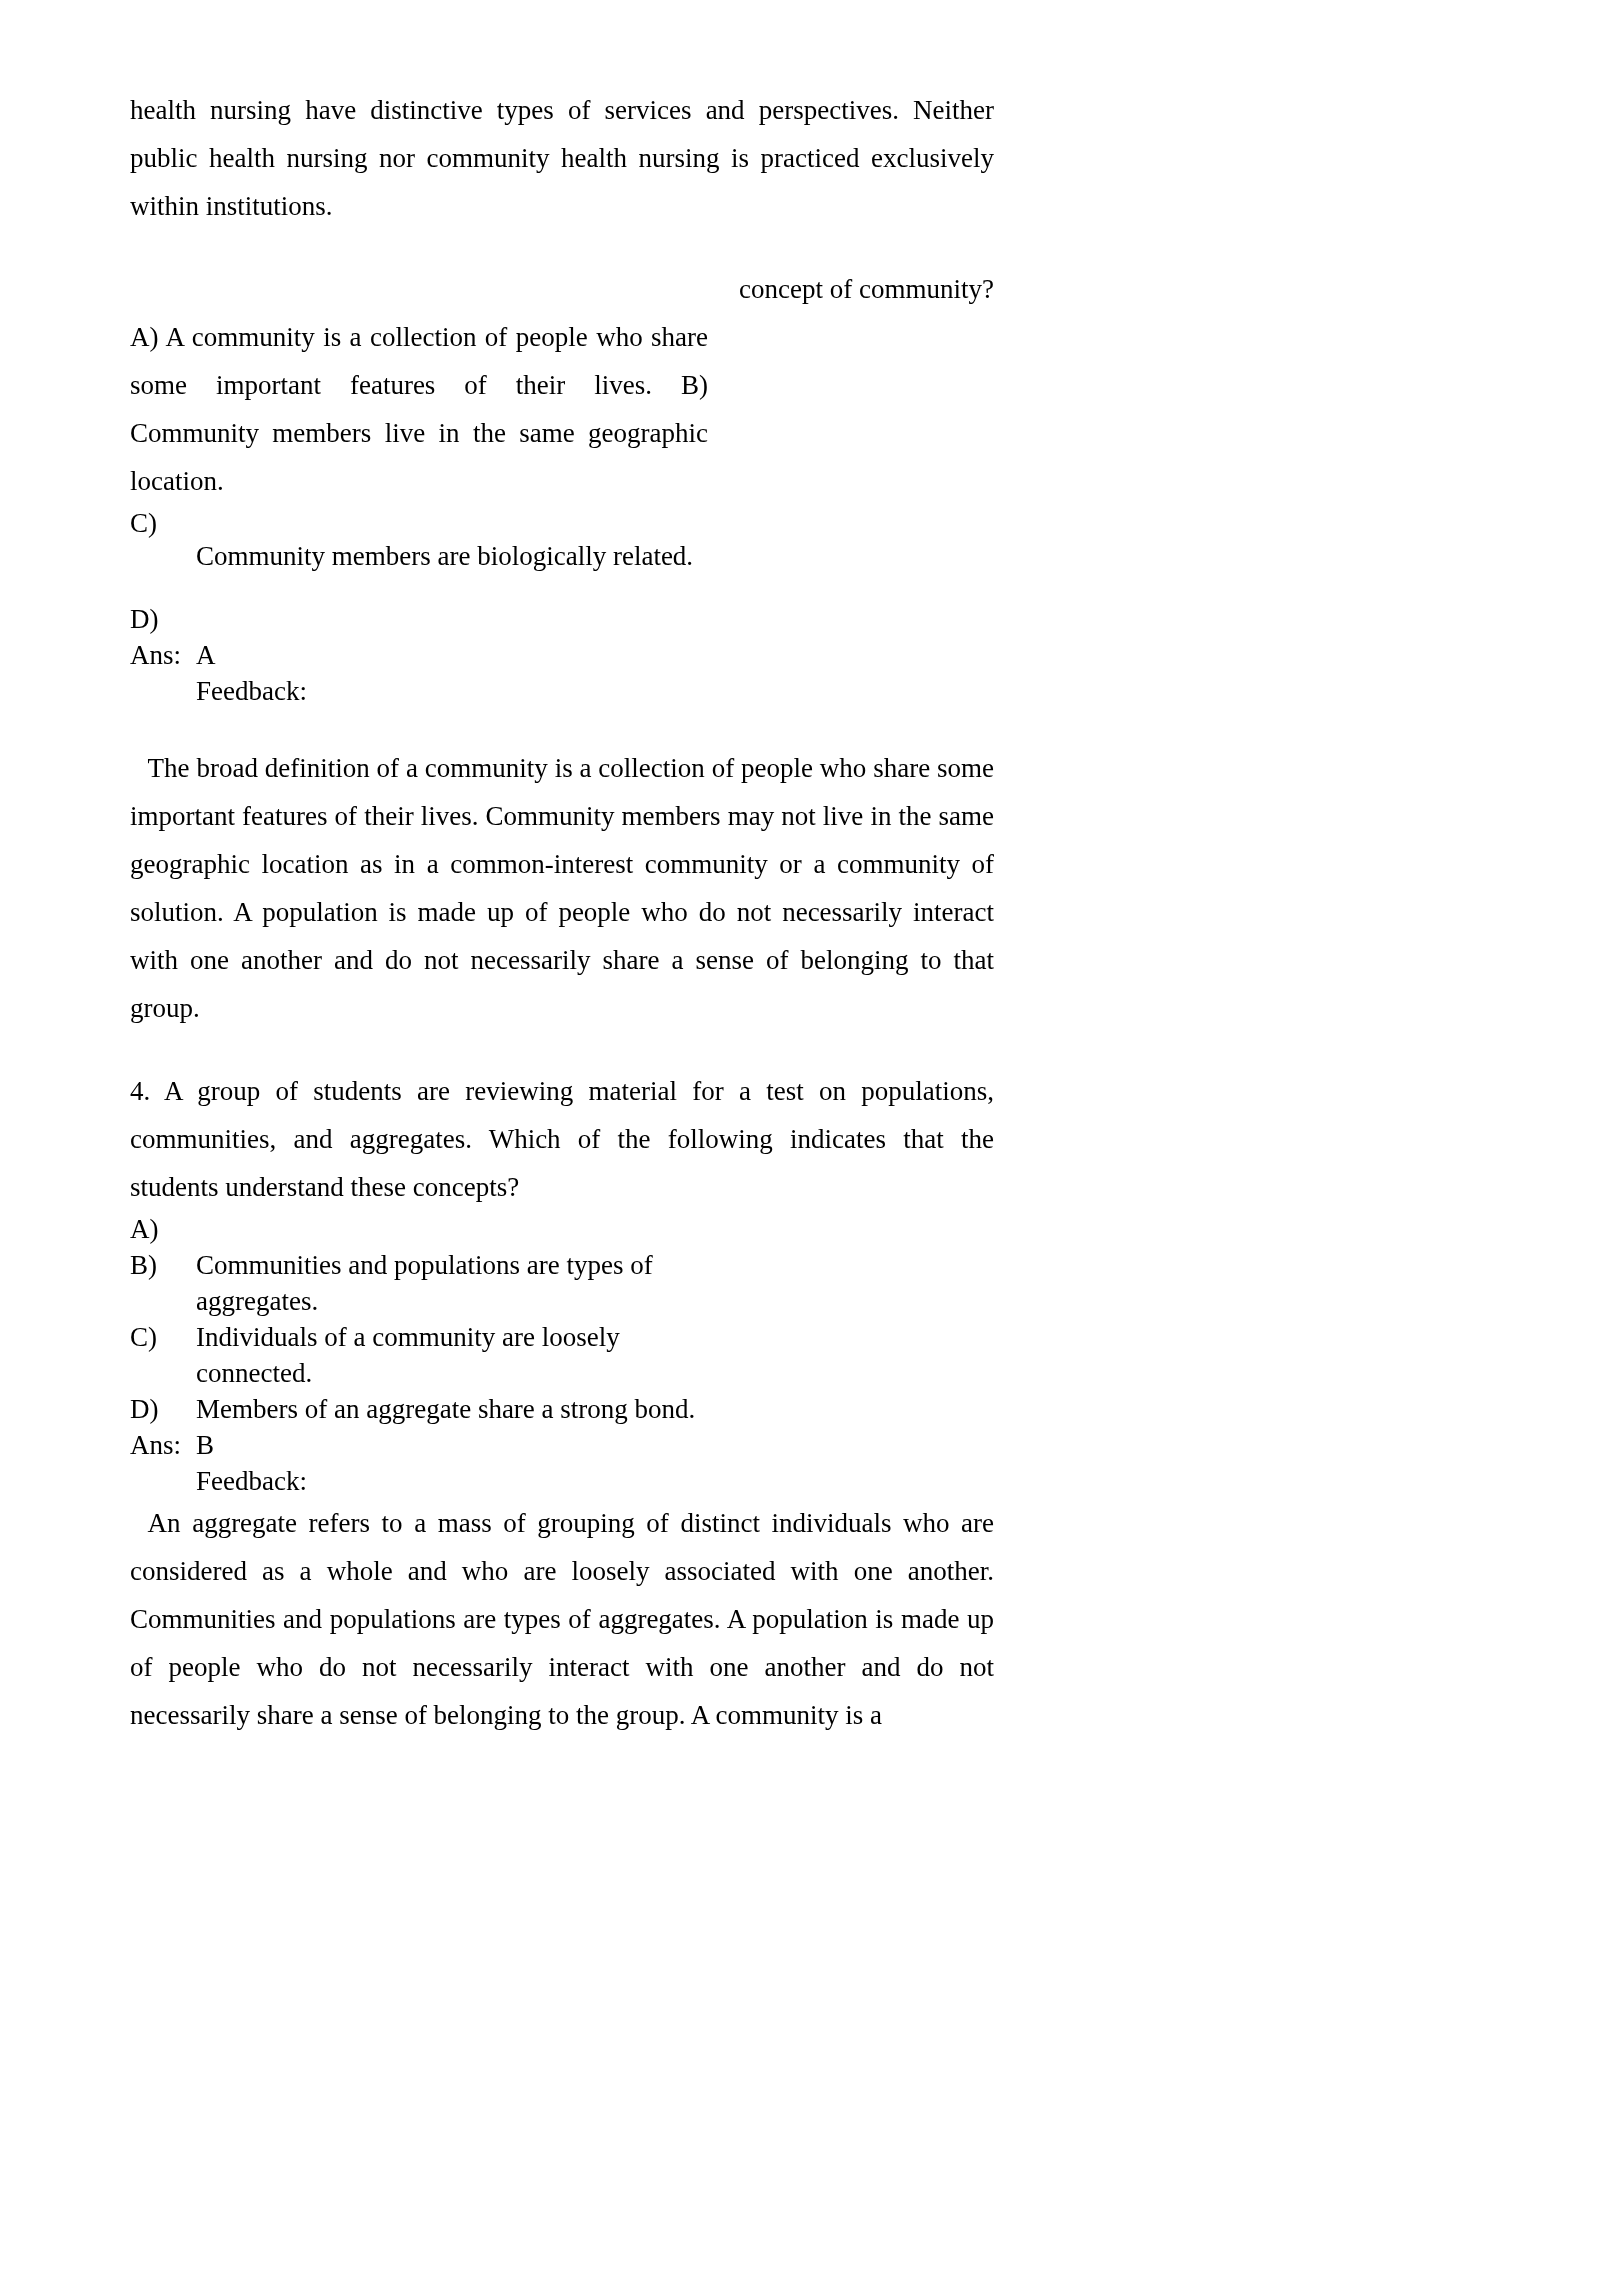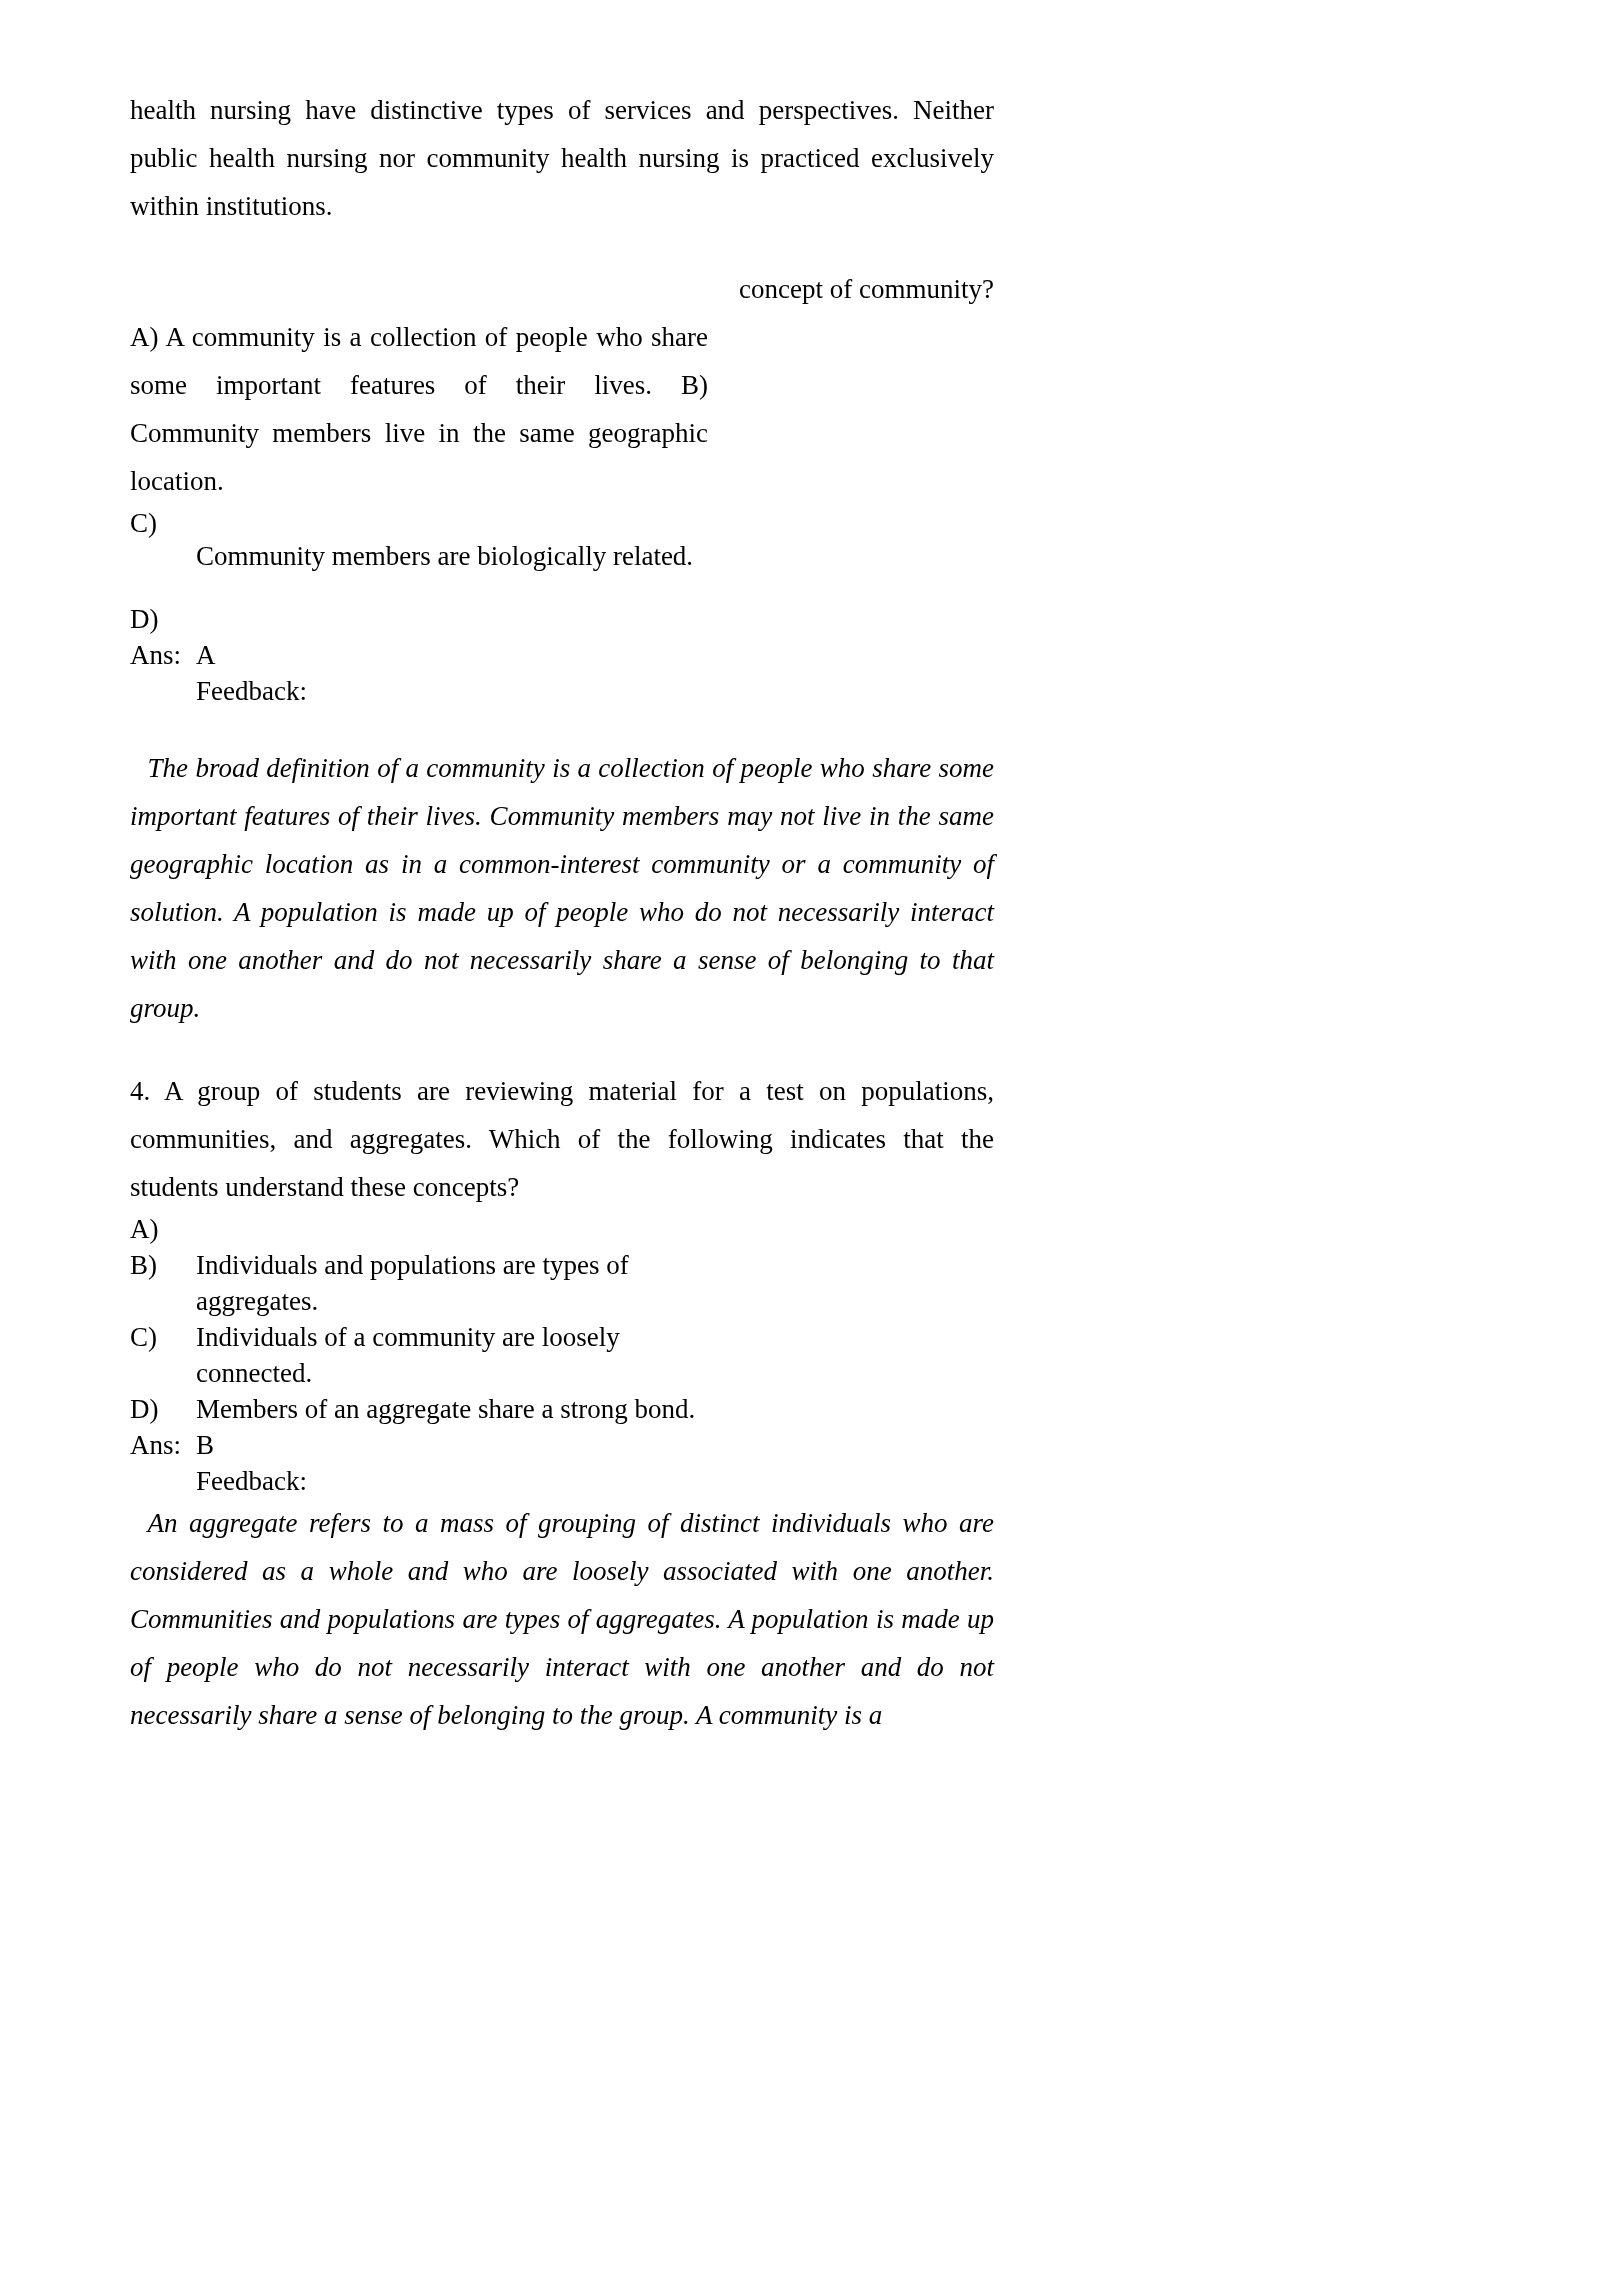--- a/index.html
+++ b/index.html
@@ -58,21 +58,20 @@
   .row .txt {
     flex: 1 1 auto;
   }
   .row .txt.w1 { max-width: 667px; margin-top: 33px; }
   .row .txt.w2 { max-width: 451px; }
   .row .txt.w3 { max-width: 412px; }
   .row .txt.w4 { max-width: 529px; }
 
   .indent-para {
     text-indent: 17.6px;
-    font-style: italic;
   }
 </style>
 </head>
 <body>
 
 <div class="page">
   <div class="col">
 
     <p class="p">health nursing have distinctive types of services and perspectives. Neither public health nursing nor community health nursing is practiced exclusively within institutions.</p>
 
@@ -116,21 +115,21 @@
     <div>
 
       <p class="p">4. A group of students are reviewing material for a test on populations, communities, and aggregates. Which of the following indicates that the students understand these concepts?</p>
 
       <div class="row">
         <span class="lbl">A)</span>
       </div>
 
       <div class="row">
         <span class="lbl">B)</span>
-        <span class="txt w4">Individuals and populations are types of aggregates.</span>
+        <span class="txt w4">Communities and populations are types of aggregates.</span>
       </div>
 
       <div class="row">
         <span class="lbl">C)</span>
         <span class="txt w2">Individuals of a community are loosely connected.</span>
       </div>
 
       <div class="row">
         <span class="lbl">D)</span>
         <span class="txt">Members of an aggregate share a strong bond.</span>

